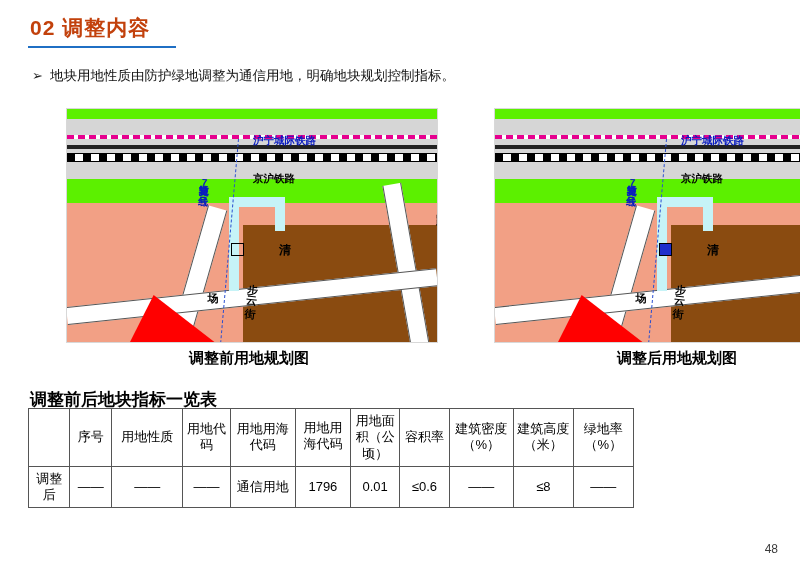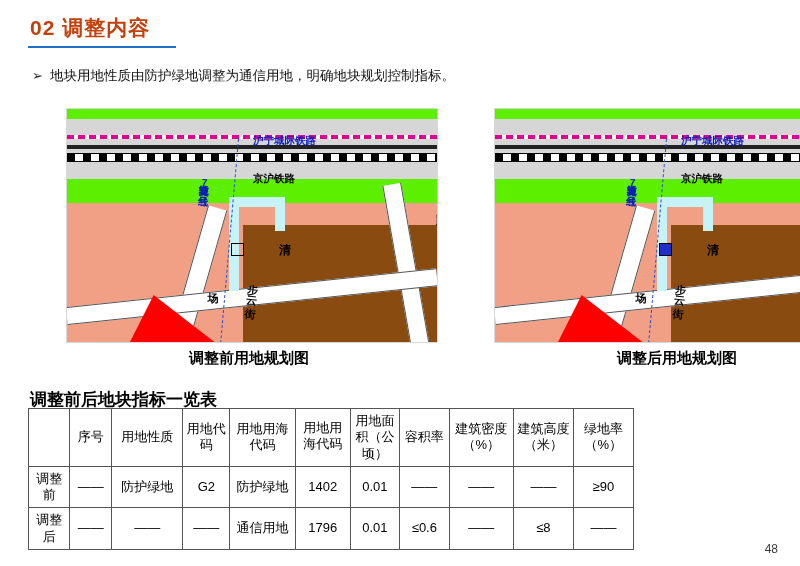--- a/index.html
+++ b/index.html
@@ -384,33 +384,20 @@
         <th class="col5">用地用海代码</th>
         <th class="col6">用地面积（公顷）</th>
         <th class="col7">容积率</th>
         <th class="col8">建筑密度（%）</th>
         <th class="col9">建筑高度（米）</th>
         <th class="col10">绿地率（%）</th>
       </tr>
     </thead>
     <tbody>
       <tr>
-        <td>调整前</td>
-        <td>——</td>
-        <td>防护绿地</td>
-        <td>G2</td>
-        <td>防护绿地</td>
-        <td>1402</td>
-        <td>0.01</td>
-        <td>——</td>
-        <td>——</td>
-        <td>——</td>
-        <td>≥90</td>
-      </tr>
-      <tr>
         <td>调整后</td>
         <td>——</td>
         <td>——</td>
         <td>——</td>
         <td>通信用地</td>
         <td>1796</td>
         <td>0.01</td>
         <td>≤0.6</td>
         <td>——</td>
         <td>≤8</td>

